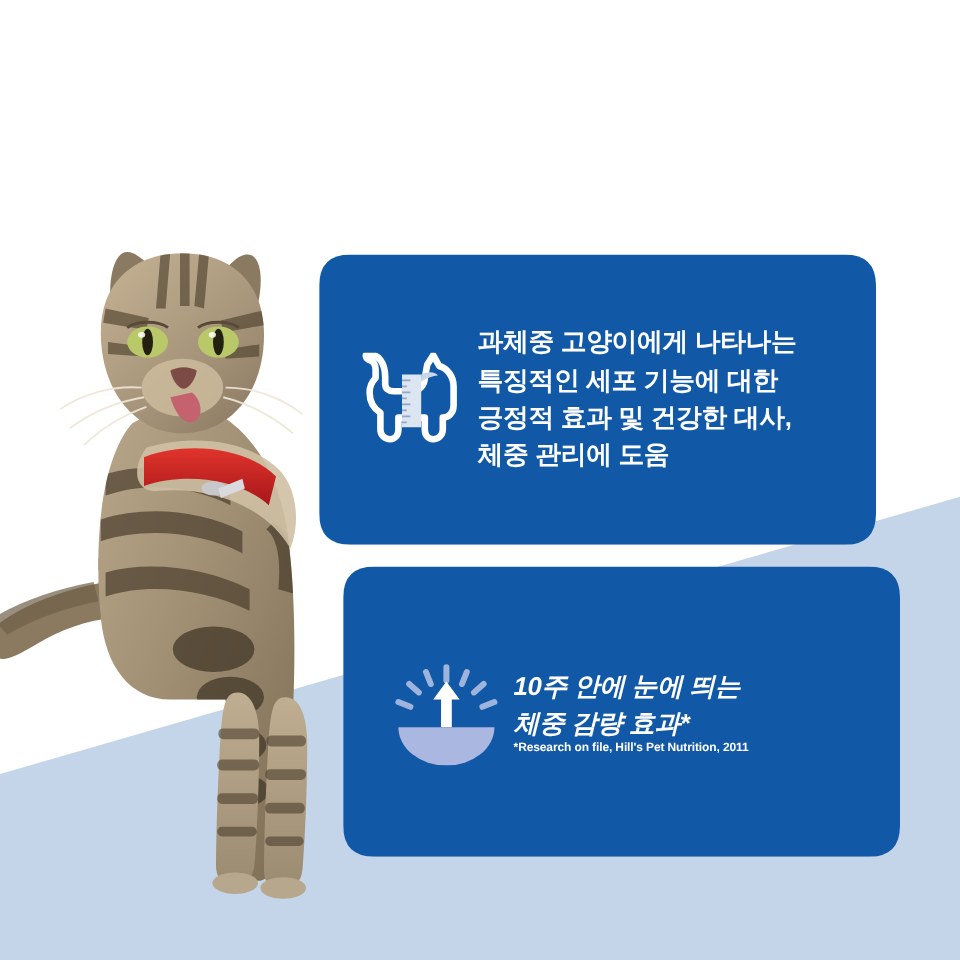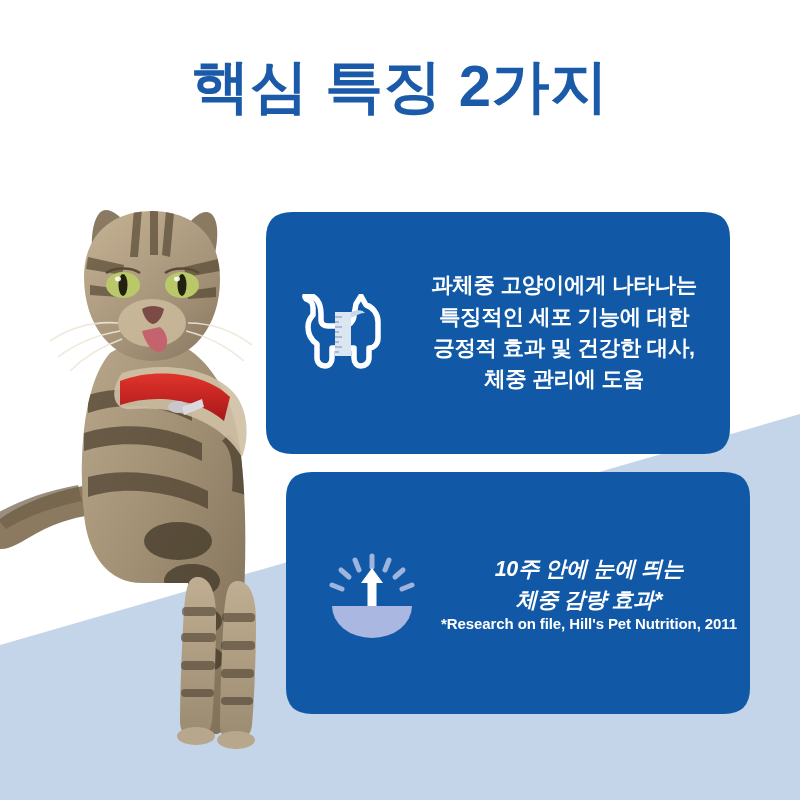--- a/index.html
+++ b/index.html
@@ -95,52 +95,50 @@
     width: 112px;
     display: flex;
     align-items: center;
     justify-content: center;
   }
   #card-1 .card-icon { margin-left: 20px; }
   #card-2 .card-icon { margin-left: 30px; margin-top: 4px; }
 
   .card-text {
     flex: 1 1 auto;
-    text-align: center;
   }
   .card-body {
     font-size: 21.5px;
     line-height: 1.46;
     font-weight: bold;
     letter-spacing: -0.3px;
     color: #ffffff;
     white-space: pre-line;
   }
   #card-2 .card-body {
     font-size: 21.5px;
     line-height: 1.44;
     font-style: italic;
   }
   .card-note {
-    font-size: 15px;
+    font-size: 10px;
     font-weight: bold;
     letter-spacing: -0.1px;
     color: #ffffff;
   }
 </style>
 </head>
 <body>
 
 <div id="stage">
 
   <svg class="floor" viewBox="0 0 800 800" preserveAspectRatio="none">
     <polygon points="0,645 800,414 800,800 0,800" fill="#c5d5e9"></polygon>
   </svg>
 
-  <div class="title">핵심 특징 2가지</div>
 
   <svg class="cat-photo" viewBox="0 0 340 575">
     <defs>
       <linearGradient id="furBase" x1="0" y1="0" x2="1" y2="1">
         <stop offset="0%" stop-color="#b9a78c"></stop>
         <stop offset="45%" stop-color="#a08f73"></stop>
         <stop offset="100%" stop-color="#7d6d54"></stop>
       </linearGradient>
       <linearGradient id="furBelly" x1="0" y1="0" x2="0" y2="1">
         <stop offset="0%" stop-color="#d6c8ad"></stop>

